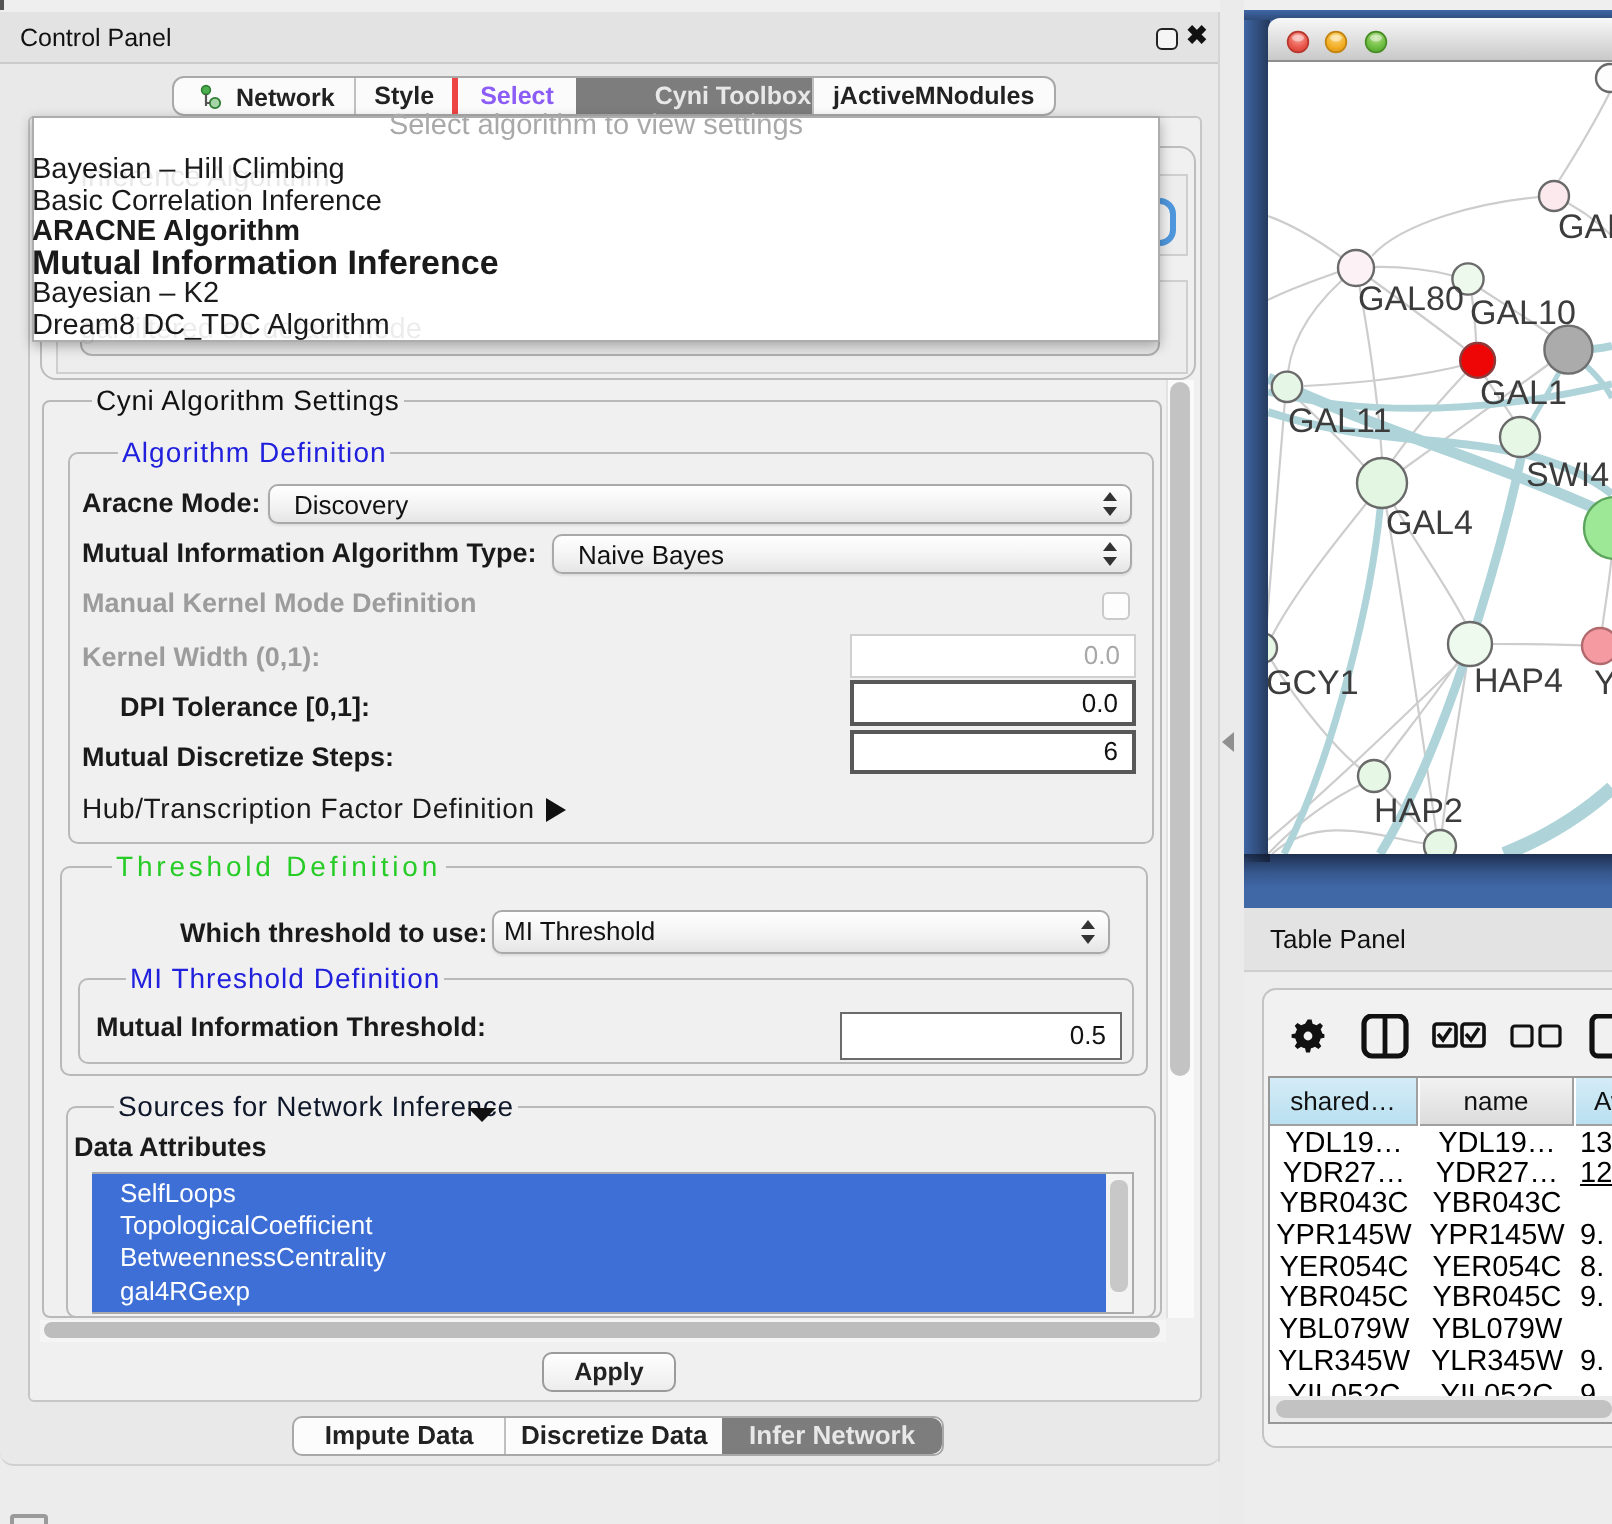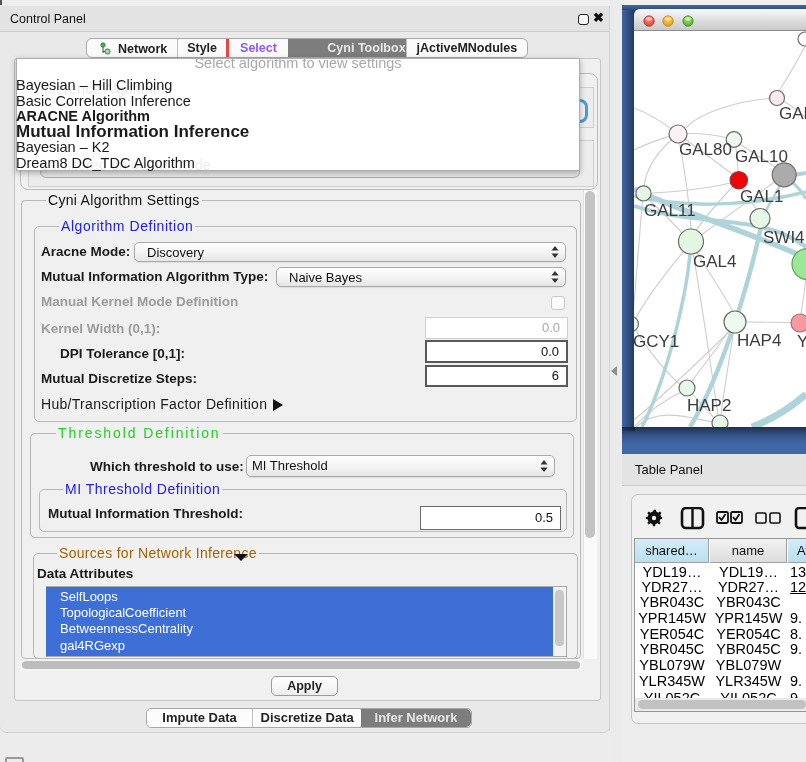--- a/index.html
+++ b/index.html
@@ -103,21 +103,21 @@
       <polygon points="4,12 7.5,7.5 0.5,7.5" fill="#333"></polygon>
     </svg>
   </div>
 
 <div class="group" style="left:39px;top:489px;width:528px;height:43px;"></div>
 <div class="gtitle gt14" style="left:43px;top:482px;color:#2121dd;letter-spacing:0.5px;">MI Threshold Definition</div>
 <div class="lbl2" style="left:48px;top:506px;">Mutual Information Threshold:</div>
 <div class="field" style="left:420px;top:506px;width:141px;height:24px;border:1px solid #6b6b6b;color:#111;">0.5</div>
 
 <div class="group" style="left:33px;top:553px;width:545px;height:106px;"></div>
-<div class="gtitle gt14" style="left:37px;top:546px;color:#a16207;">Sources for Network Inference</div>
+<div class="gtitle gt14" style="left:37px;top:546px;color:#0f172a;">Sources for Network Inference</div>
 <svg class="abs" style="left:234px;top:553px;" width="15" height="9">
     <polygon points="0,1 14,1 7,8" fill="#111"></polygon>
   </svg>
 <div class="lbl2" style="left:37px;top:566px;">Data Attributes</div>
 <div class="abs" style="left:46px;top:586px;width:521px;height:71px;background:#ffffff;border:1px solid #aaaaaa;"></div>
 <div class="abs" style="left:46px;top:587px;width:507px;height:69px;background:#3d6fd7;"></div>
 <div class="lbl" style="left:60px;top:589px;color:#ffffff;">SelfLoops</div>
 <div class="lbl" style="left:60px;top:605px;color:#ffffff;">TopologicalCoefficient</div>
 <div class="lbl" style="left:60px;top:621px;color:#ffffff;text-align:center;">BetweennessCentrality</div>
 <div class="lbl" style="left:60px;top:638px;color:#ffffff;">gal4RGexp</div>

